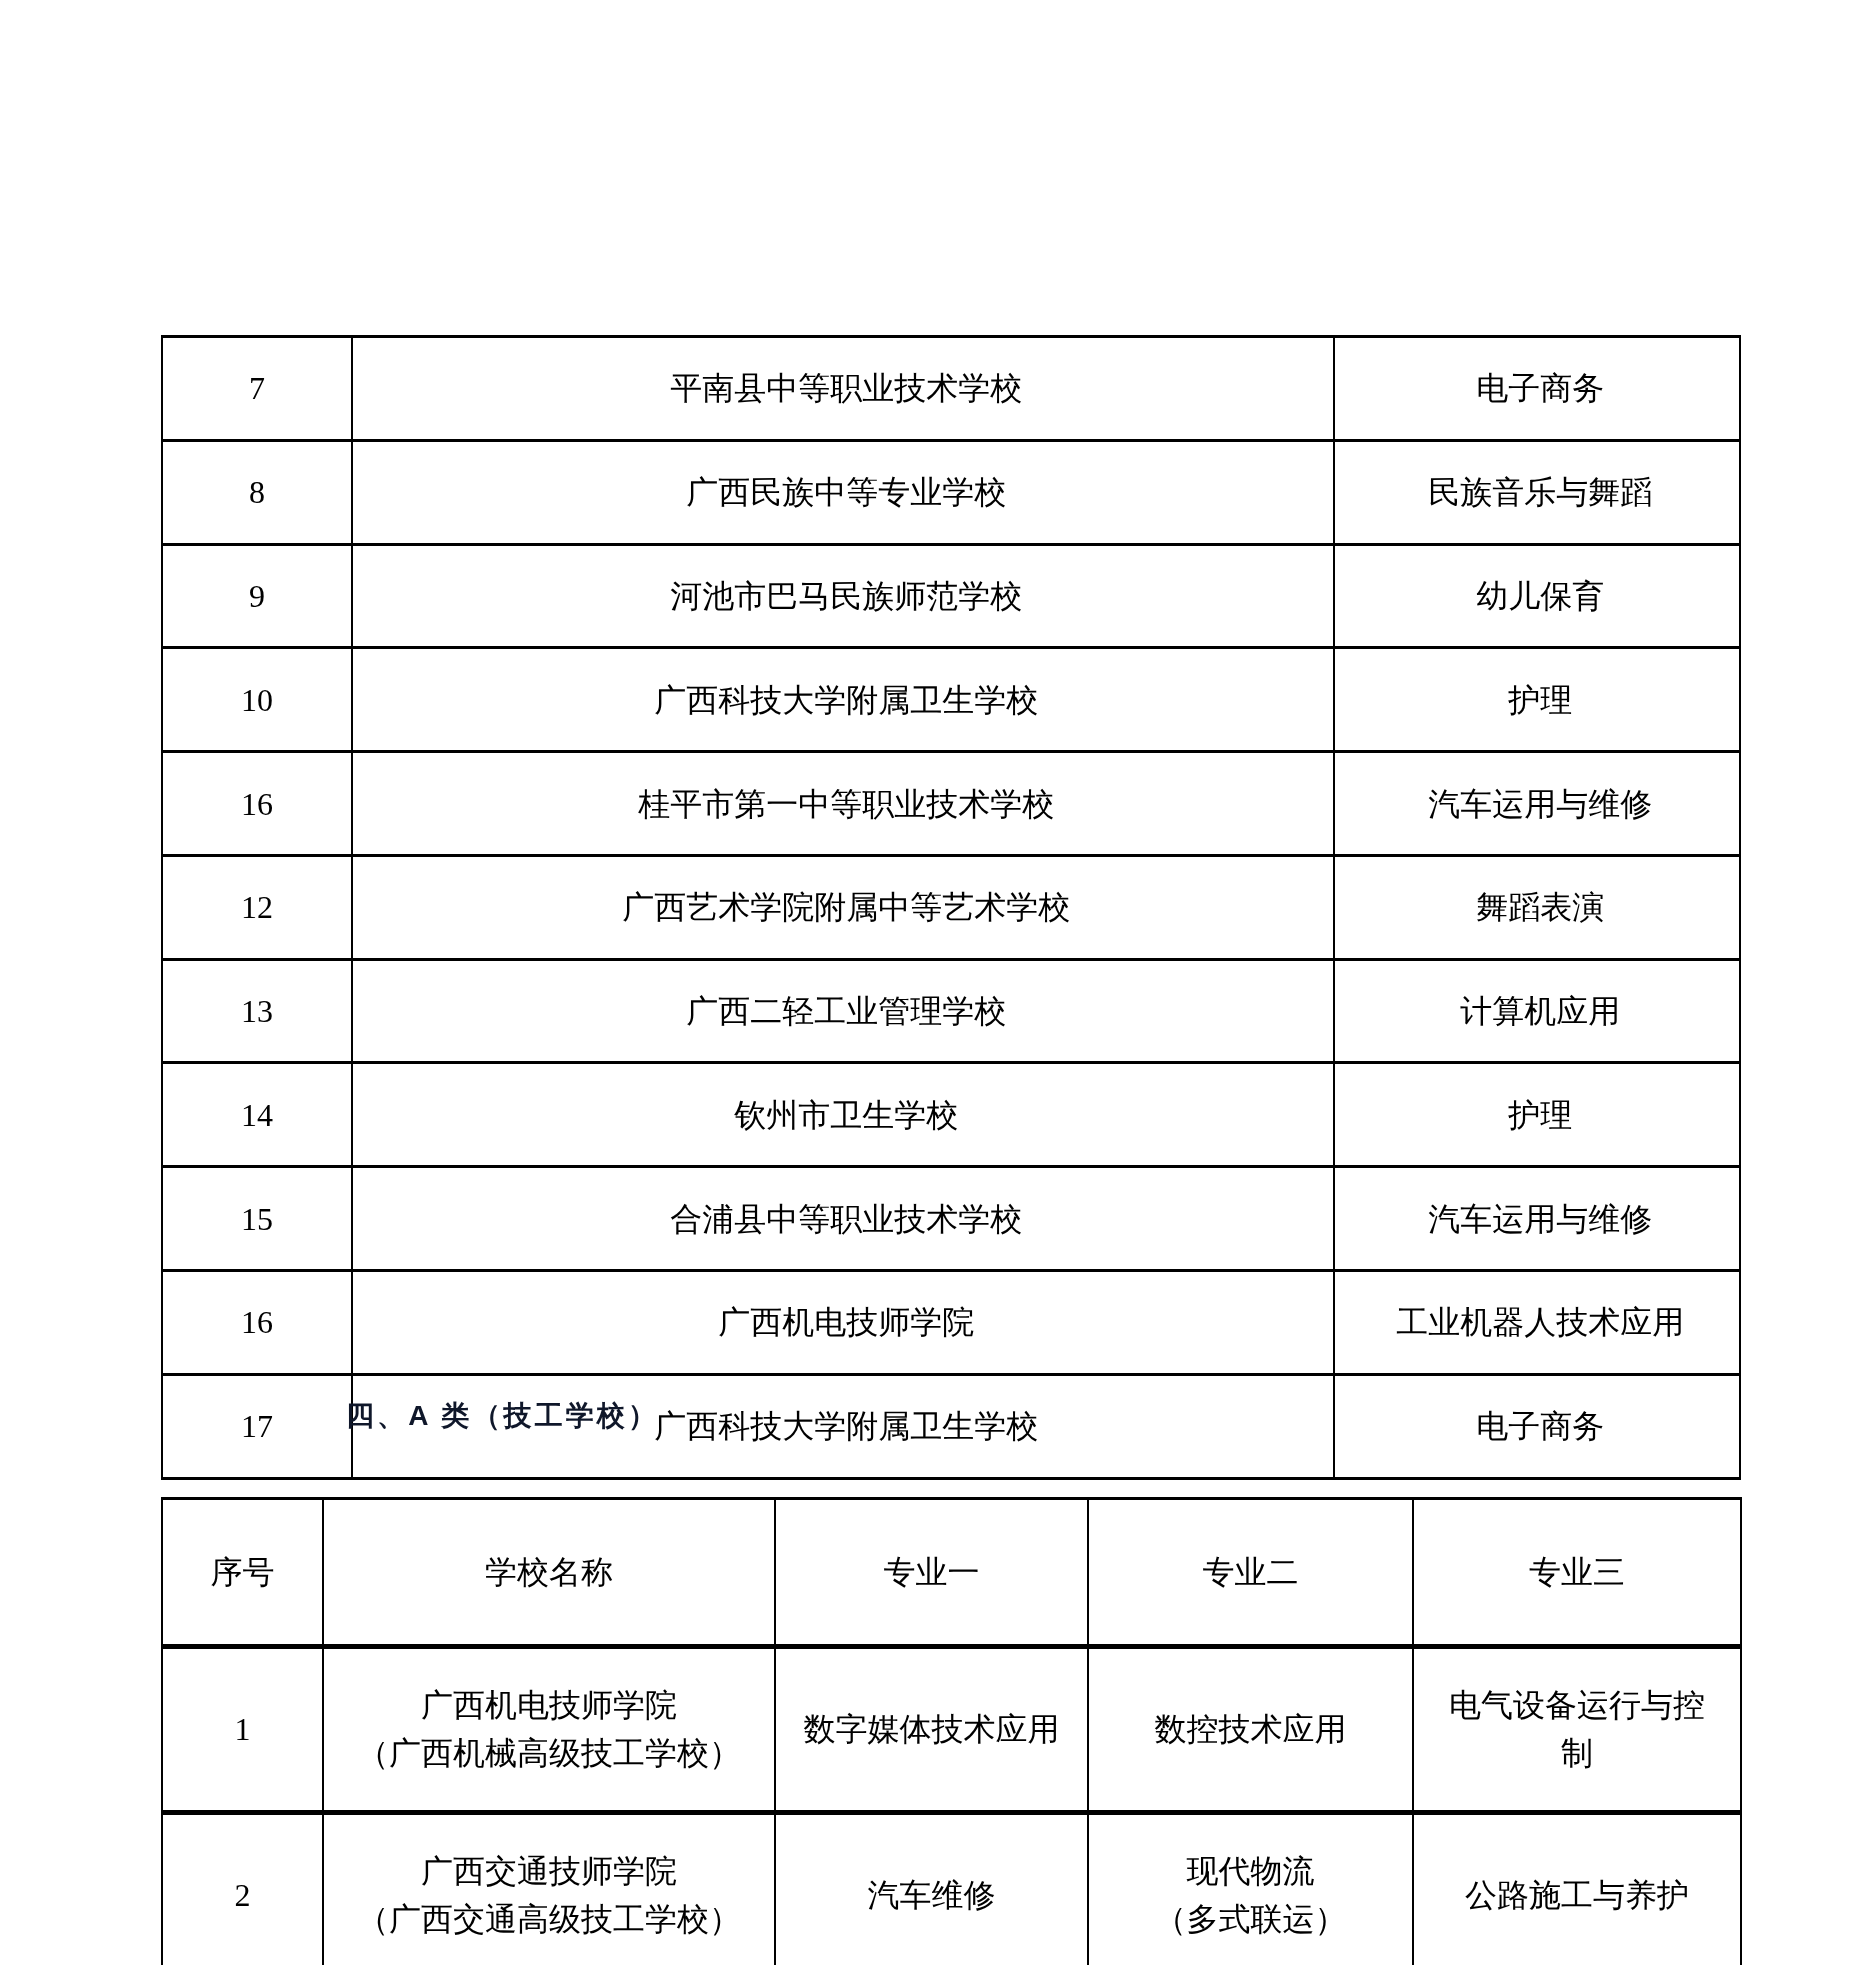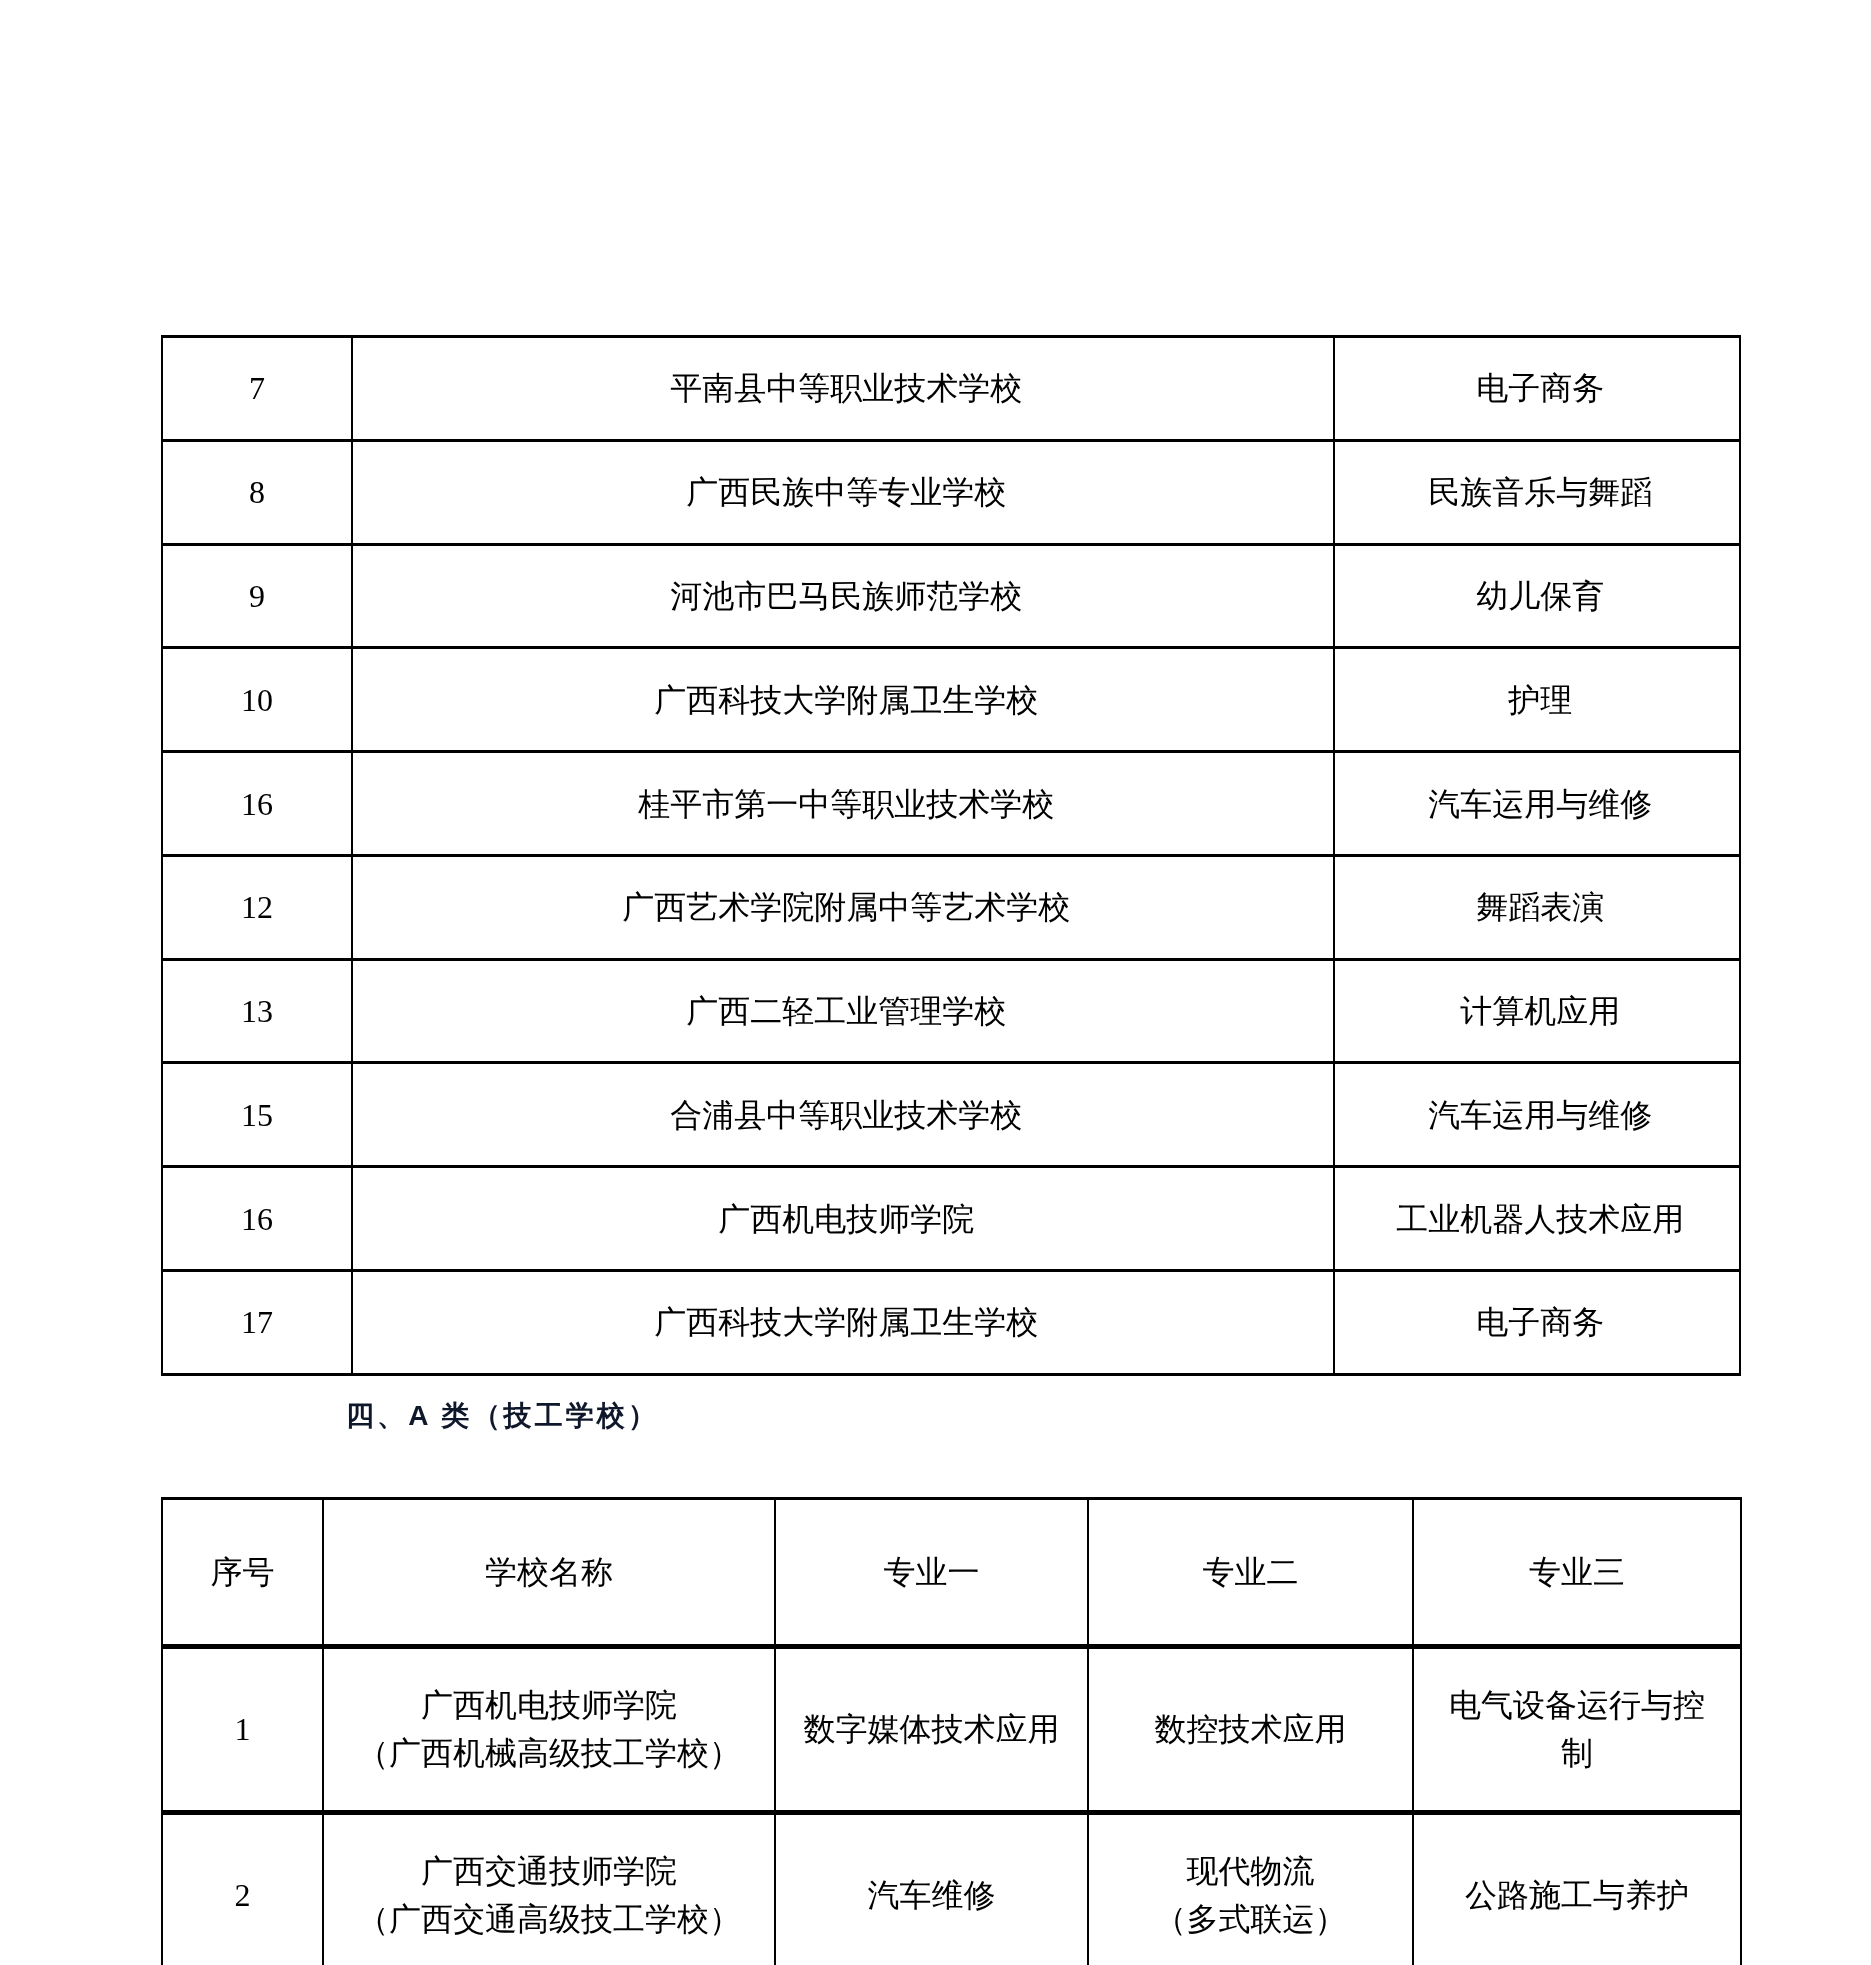--- a/index.html
+++ b/index.html
@@ -123,20 +123,25 @@
           <td class="num-cell">12</td>
           <td>广西艺术学院附属中等艺术学校</td>
           <td>舞蹈表演</td>
         </tr>
         <tr>
           <td class="num-cell">13</td>
           <td>广西二轻工业管理学校</td>
           <td>计算机应用</td>
         </tr>
         <tr>
+          <td class="num-cell">14</td>
+          <td>钦州市卫生学校</td>
+          <td>护理</td>
+        </tr>
+        <tr>
           <td class="num-cell">15</td>
           <td>合浦县中等职业技术学校</td>
           <td>汽车运用与维修</td>
         </tr>
         <tr>
           <td class="num-cell">16</td>
           <td>广西机电技师学院</td>
           <td>工业机器人技术应用</td>
         </tr>
         <tr>

